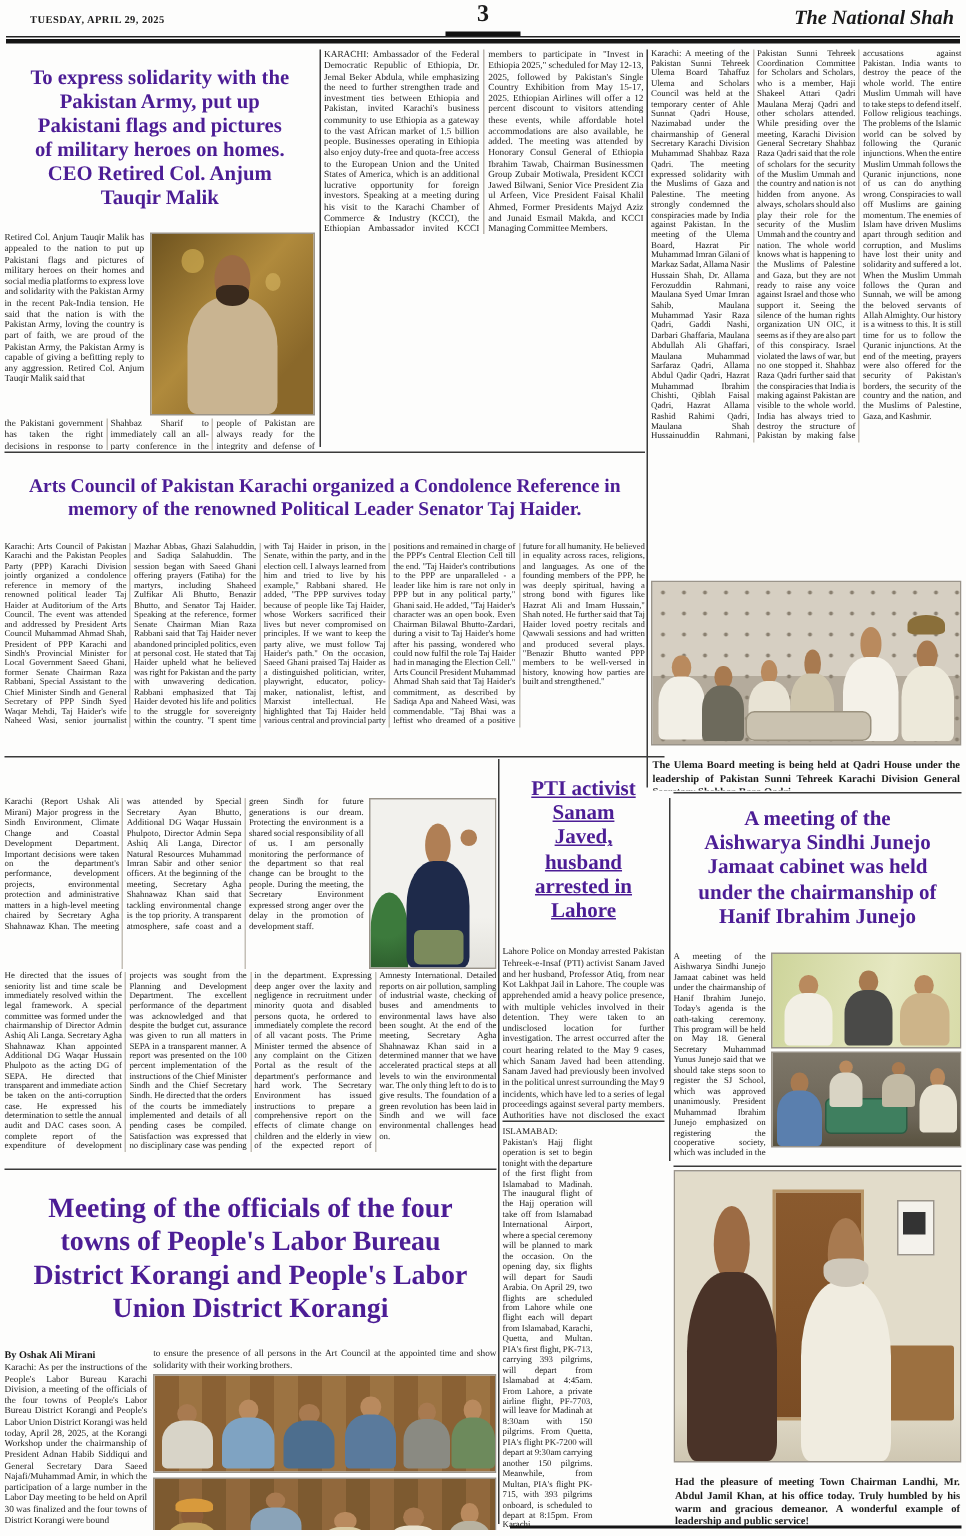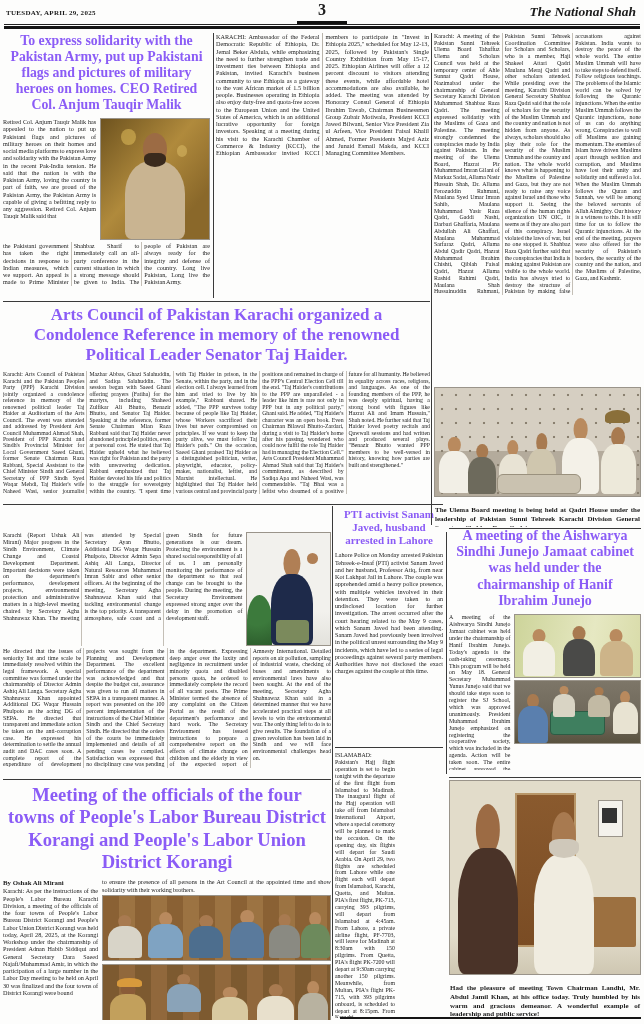--- a/index.html
+++ b/index.html
@@ -1,27 +1,27 @@
 <!DOCTYPE html>
 <html><head>
 <meta charset="utf-8">
 <style>
   html,body{margin:0;padding:0;background:#e9e7e2;}
   .page{position:relative;width:644px;height:1024px;margin:0 auto;background:#fdfdfc;
         font-family:"Liberation Serif","DejaVu Serif",serif;color:#1b1b1b;overflow:hidden;}
   
-  .hdr-date{position:absolute;left:6px;top:9px;font-size:7px;font-weight:bold;letter-spacing:.3px;}
+  .hdr-date{position:absolute;left:20px;top:9px;font-size:7px;font-weight:bold;letter-spacing:.3px;}
   .hdr-num{position:absolute;left:0;right:0;top:1px;text-align:center;font-size:16px;font-weight:bold;}
   .hdr-num-rule{position:absolute;left:297px;top:21px;width:50px;height:3px;background:#111;}
   .hdr-mast{position:absolute;right:8px;top:4px;font-size:13.5px;font-style:italic;font-weight:bold;}
   .hdr-thin{position:absolute;left:4px;right:4px;top:24px;height:1px;background:#222;}
   .hdr-bar{position:absolute;left:4px;right:4px;top:26px;height:3px;background:#151515;}
   
   .art{position:absolute;overflow:hidden;}
-  .art h2{margin:1px;padding:1px 3px 3px;text-align:center;font-weight:bold;line-height:1.16;color:#8b5cf6;}
+  .art h2{margin:12px;padding:1px 3px 3px;text-align:center;font-weight:bold;line-height:1.16;color:#4c1d95;}
   .bd{font-size:6.2px;line-height:1.17;text-align:justify;color:#222;word-spacing:-.4px;}
   .c2{columns:2;column-gap:6px;column-rule:1px solid #b9b4ab;}
   .c3{columns:3;column-gap:5px;column-rule:1px solid #c4bfb6;}
   .c4{columns:4;column-gap:5px;column-rule:1px solid #c4bfb6;}
   .c5{columns:5;column-gap:5px;column-rule:1px solid #c4bfb6;}
   .lead{display:flex;gap:4px;margin:2px 0;}
   .caption{font-size:7px;font-weight:bold;line-height:1.25;text-align:justify;padding:2px 1px;}
   .byline{font-size:6.8px;font-weight:bold;padding:1px 0;}
   
   .vr,.hr{position:absolute;background:#3a3a3a;}
@@ -62,21 +62,21 @@
 
   <section class="art" style="left:216px;top:31px;width:213px;height:269px;">
     <p class="bd c2" style="margin:2px 0 0;">KARACHI: Ambassador of the Federal Democratic Republic of Ethiopia, Dr. Jemal Beker Abdula, while emphasizing the need to further strengthen trade and investment ties between Ethiopia and Pakistan, invited Karachi's business community to use Ethiopia as a gateway to the vast African market of 1.5 billion people. Businesses operating in Ethiopia also enjoy duty-free and quota-free access to the European Union and the United States of America, which is an additional lucrative opportunity for foreign investors. Speaking at a meeting during his visit to the Karachi Chamber of Commerce &amp; Industry (KCCI), the Ethiopian Ambassador invited KCCI members to participate in "Invest in Ethiopia 2025," scheduled for May 12-13, 2025, followed by Pakistan's Single Country Exhibition from May 15-17, 2025. Ethiopian Airlines will offer a 12 percent discount to visitors attending these events, while affordable hotel accommodations are also available, he added. The meeting was attended by Honorary Consul General of Ethiopia Ibrahim Tawab, Chairman Businessmen Group Zubair Motiwala, President KCCI Jawed Bilwani, Senior Vice President Zia ul Arfeen, Vice President Faisal Khalil Ahmed, Former Presidents Majyd Aziz and Junaid Esmail Makda, and KCCI Managing Committee Members.</p>
   </section>
 
   <section class="art" style="left:434px;top:31px;width:207px;height:353px;">
     <p class="bd c3" style="margin:2px 0 0;font-size:5.9px;line-height:1.14;">Karachi: A meeting of the Pakistan Sunni Tehreek Ulema Board Tahaffuz Ulema and Scholars Council was held at the temporary center of Ahle Sunnat Qadri House, Nazimabad under the chairmanship of General Secretary Karachi Division Muhammad Shahbaz Raza Qadri. The meeting expressed solidarity with the Muslims of Gaza and Palestine. The meeting strongly condemned the conspiracies made by India against Pakistan. In the meeting of the Ulema Board, Hazrat Pir Muhammad Imran Gilani of Markaz Sadat, Allama Nasir Hussain Shah, Dr. Allama Ferozuddin Rahmani, Maulana Syed Umar Imran Sahib, Maulana Muhammad Yasir Raza Qadri, Gaddi Nashi, Darbari Ghaffaria, Maulana Abdullah Ali Ghaffari, Maulana Muhammad Sarfaraz Qadri, Allama Abdul Qadir Qadri, Hazrat Muhammad Ibrahim Chishti, Qiblah Faisal Qadri, Hazrat Allama Rashid Rahimi Qadri, Maulana Shah Hussainuddin Rahmani, Pakistan Sunni Tehreek Coordination Committee for Scholars and Scholars, who is a member, Haji Shakeel Attari Qadri Maulana Meraj Qadri and other scholars attended. While presiding over the meeting, Karachi Division General Secretary Shahbaz Raza Qadri said that the role of scholars for the security of the Muslim Ummah and the country and nation is not hidden from anyone. As always, scholars should also play their role for the security of the Muslim Ummah and the country and nation. The whole world knows what is happening to the Muslims of Palestine and Gaza, but they are not ready to raise any voice against Israel and those who support it. Seeing the silence of the human rights organization UN OIC, it seems as if they are also part of this conspiracy. Israel violated the laws of war, but no one stopped it. Shahbaz Raza Qadri further said that the conspiracies that India is making against Pakistan are visible to the whole world. India has always tried to destroy the structure of Pakistan by making false accusations against Pakistan. India wants to destroy the peace of the whole world. The entire Muslim Ummah will have to take steps to defend itself. Follow religious teachings. The problems of the Islamic world can be solved by following the Quranic injunctions. When the entire Muslim Ummah follows the Quranic injunctions, none of us can do anything wrong. Conspiracies to wall off Muslims are gaining momentum. The enemies of Islam have driven Muslims apart through sedition and corruption, and Muslims have lost their unity and solidarity and suffered a lot. When the Muslim Ummah follows the Quran and Sunnah, we will be among the beloved servants of Allah Almighty. Our history is a witness to this. It is still time for us to follow the Quranic injunctions. At the end of the meeting, prayers were also offered for the security of Pakistan's borders, the security of the country and the nation, and the Muslims of Palestine, Gaza, and Kashmir.</p>
   </section>
 
   <section class="art" style="left:3px;top:303px;width:427px;height:223px;">
-    <h2 style="font-size:17px;line-height:1.18;">Arts Council of Pakistan Karachi organized a Condolence Reference in memory of the renowned Political Leader Senator Taj Haider.</h2>
+    <h2 style="font-size:13px;line-height:1.18;">Arts Council of Pakistan Karachi organized a Condolence Reference in memory of the renowned Political Leader Senator Taj Haider.</h2>
     <p class="bd c5" style="margin:3px 0 0;font-size:5.8px;line-height:1.12;">Karachi: Arts Council of Pakistan Karachi and the Pakistan Peoples Party (PPP) Karachi Division jointly organized a condolence reference in memory of the renowned political leader Taj Haider at Auditorium of the Arts Council. The event was attended and addressed by President Arts Council Muhammad Ahmad Shah, President of PPP Karachi and Sindh's Provincial Minister for Local Government Saeed Ghani, former Senate Chairman Raza Rabbani, Special Assistant to the Chief Minister Sindh and General Secretary of PPP Sindh Syed Waqar Mehdi, Taj Haider's wife Naheed Wasi, senior journalist Mazhar Abbas, Ghazi Salahuddin, and Sadiqa Salahuddin. The session began with Saeed Ghani offering prayers (Fatiha) for the martyrs, including Shaheed Zulfikar Ali Bhutto, Benazir Bhutto, and Senator Taj Haider. Speaking at the reference, former Senate Chairman Mian Raza Rabbani said that Taj Haider never abandoned principled politics, even at personal cost. He stated that Taj Haider upheld what he believed was right for Pakistan and the party with unwavering dedication. Rabbani emphasized that Taj Haider devoted his life and politics to the struggle for sovereignty within the country. "I spent time with Taj Haider in prison, in the Senate, within the party, and in the election cell. I always learned from him and tried to live by his example," Rabbani shared. He added, "The PPP survives today because of people like Taj Haider, whose Workers sacrificed their lives but never compromised on principles. If we want to keep the party alive, we must follow Taj Haider's path." On the occasion, Saeed Ghani praised Taj Haider as a distinguished politician, writer, playwright, educator, policy-maker, nationalist, leftist, and Marxist intellectual. He highlighted that Taj Haider held various central and provincial party positions and remained in charge of the PPP's Central Election Cell till the end. "Taj Haider's contributions to the PPP are unparalleled - a leader like him is rare not only in PPP but in any political party," Ghani said. He added, "Taj Haider's character was an open book. Even Chairman Bilawal Bhutto-Zardari, during a visit to Taj Haider's home after his passing, wondered who could now fulfil the role Taj Haider had in managing the Election Cell." Arts Council President Muhammad Ahmad Shah said that Taj Haider's commitment, as described by Sadiqa Apa and Naheed Wasi, was commendable. "Taj Bhai was a leftist who dreamed of a positive future for all humanity. He believed in equality across races, religions, and languages. As one of the founding members of the PPP, he was deeply spiritual, having a strong bond with figures like Hazrat Ali and Imam Hussain," Shah noted. He further said that Taj Haider loved poetry recitals and Qawwali sessions and had written and produced several plays. "Benazir Bhutto wanted PPP members to be well-versed in history, knowing how parties are built and strengthened."</p>
   </section>
 
   <section class="art" style="left:434px;top:387px;width:207px;height:140px;">
     <div class="photo" style="width:205px;height:108px;background:
            radial-gradient(circle,#8a8070 1px,transparent 1.6px) 0 0/14px 14px,
            linear-gradient(#d6cfc2 58%,#b4ab9c 58%);">
       <span class="p" style="--s:#b98a5e;--c:#f2efe6;left:2%;top:45%;width:15%;height:52%;"></span>
       <span class="p" style="--s:#a87a50;--c:#6d6a5c;left:16%;top:52%;width:14%;height:46%;"></span>
       <span class="p" style="--s:#b98a5e;--c:#e8e3d4;left:31%;top:48%;width:14%;height:50%;"></span>
@@ -96,21 +96,21 @@
         <span class="prop" style="left:0;top:55%;width:30%;height:45%;background:radial-gradient(circle at 40% 30%,#3c7a3c 40%,#2c5c2c);border-radius:50% 50% 0 0;"></span>
         <span class="p" style="--s:#b07f55;--c:#1e2a4a;left:28%;top:14%;width:52%;height:86%;"></span>
         <span class="prop" style="left:72%;top:18%;width:14%;height:10%;border-radius:50%;background:#b07f55;"></span>
         <span class="prop" style="left:34%;top:78%;width:40%;height:20%;background:#7b8a5c;border-radius:4px;"></span>
       </div>
     </div>
     <p class="bd c4" style="margin:2px 0 0;font-size:5.9px;line-height:1.13;">He directed that the issues of seniority list and time scale be immediately resolved within the legal framework. A special committee was formed under the chairmanship of Director Admin Ashiq Ali Langa. Secretary Agha Shahnawaz Khan appointed Additional DG Waqar Hussain Phulpoto as the acting DG of SEPA. He directed that transparent and immediate action be taken on the anti-corruption case. He expressed his determination to settle the annual audit and DAC cases soon. A complete report of the expenditure of development projects was sought from the Planning and Development Department. The excellent performance of the department was acknowledged and that despite the budget cut, assurance was given to run all matters in SEPA in a transparent manner. A report was presented on the 100 percent implementation of the instructions of the Chief Minister Sindh and the Chief Secretary Sindh. He directed that the orders of the courts be immediately implemented and details of all pending cases be compiled. Satisfaction was expressed that no disciplinary case was pending in the department. Expressing deep anger over the laxity and negligence in recruitment under minority quota and disabled persons quota, he ordered to immediately complete the record of all vacant posts. The Prime Minister termed the absence of any complaint on the Citizen Portal as the result of the department's performance and hard work. The Secretary Environment has issued instructions to prepare a comprehensive report on the effects of climate change on children and the elderly in view of the expected report of Amnesty International. Detailed reports on air pollution, sampling of industrial waste, checking of buses and amendments to environmental laws have also been sought. At the end of the meeting, Secretary Agha Shahnawaz Khan said in a determined manner that we have accelerated practical steps at all levels to win the environmental war. The only thing left to do is to give results. The foundation of a green revolution has been laid in Sindh and we will face environmental challenges head on.</p>
   </section>
 
   <section class="art" style="left:335px;top:506px;width:108px;height:240px;">
-    <h2 style="font-size:11px;">PTI activist Sanam Javed, husband arrested in Lahore</h2>
+    <h2 style="font-size:14px;text-decoration:underline;">PTI activist Sanam Javed, husband arrested in Lahore</h2>
     <p class="bd" style="margin:2px 0 0;">Lahore Police on Monday arrested Pakistan Tehreek-e-Insaf (PTI) activist Sanam Javed and her husband, Professor Atiq, from near Kot Lakhpat Jail in Lahore. The couple was apprehended amid a heavy police presence, with multiple vehicles involved in their detention. They were taken to an undisclosed location for further investigation. The arrest occurred after the court hearing related to the May 9 cases, which Sanam Javed had been attending. Sanam Javed had previously been involved in the political unrest surrounding the May 9 incidents, which have led to a series of legal proceedings against several party members. Authorities have not disclosed the exact charges against the couple at this time.</p>
   </section>
 
   <section class="art" style="left:335px;top:750px;width:108px;height:268px;">
     <p class="bd" style="margin:2px 0 0;width:60px;font-size:5.9px;">ISLAMABAD: Pakistan's Hajj flight operation is set to begin tonight with the departure of the first flight from Islamabad to Madinah. The inaugural flight of the Hajj operation will take off from Islamabad International Airport, where a special ceremony will be planned to mark the occasion. On the opening day, six flights will depart for Saudi Arabia. On April 29, two flights are scheduled from Lahore while one flight each will depart from Islamabad, Karachi, Quetta, and Multan. PIA's first flight, PK-713, carrying 393 pilgrims, will depart from Islamabad at 4:45am. From Lahore, a private airline flight, PF-7703, will leave for Madinah at 8:30am with 150 pilgrims. From Quetta, PIA's flight PK-7200 will depart at 9:30am carrying another 150 pilgrims. Meanwhile, from Multan, PIA's flight PK-715, with 393 pilgrims onboard, is scheduled to depart at 8:15pm. From Karachi,</p>
   </section>
 
   <section class="art" style="left:449px;top:526px;width:192px;height:244px;">
     <h2 style="font-size:14px;">A meeting of the Aishwarya Sindhi Junejo Jamaat cabinet was held under the chairmanship of Hanif Ibrahim Junejo</h2>
     <div class="lead">

